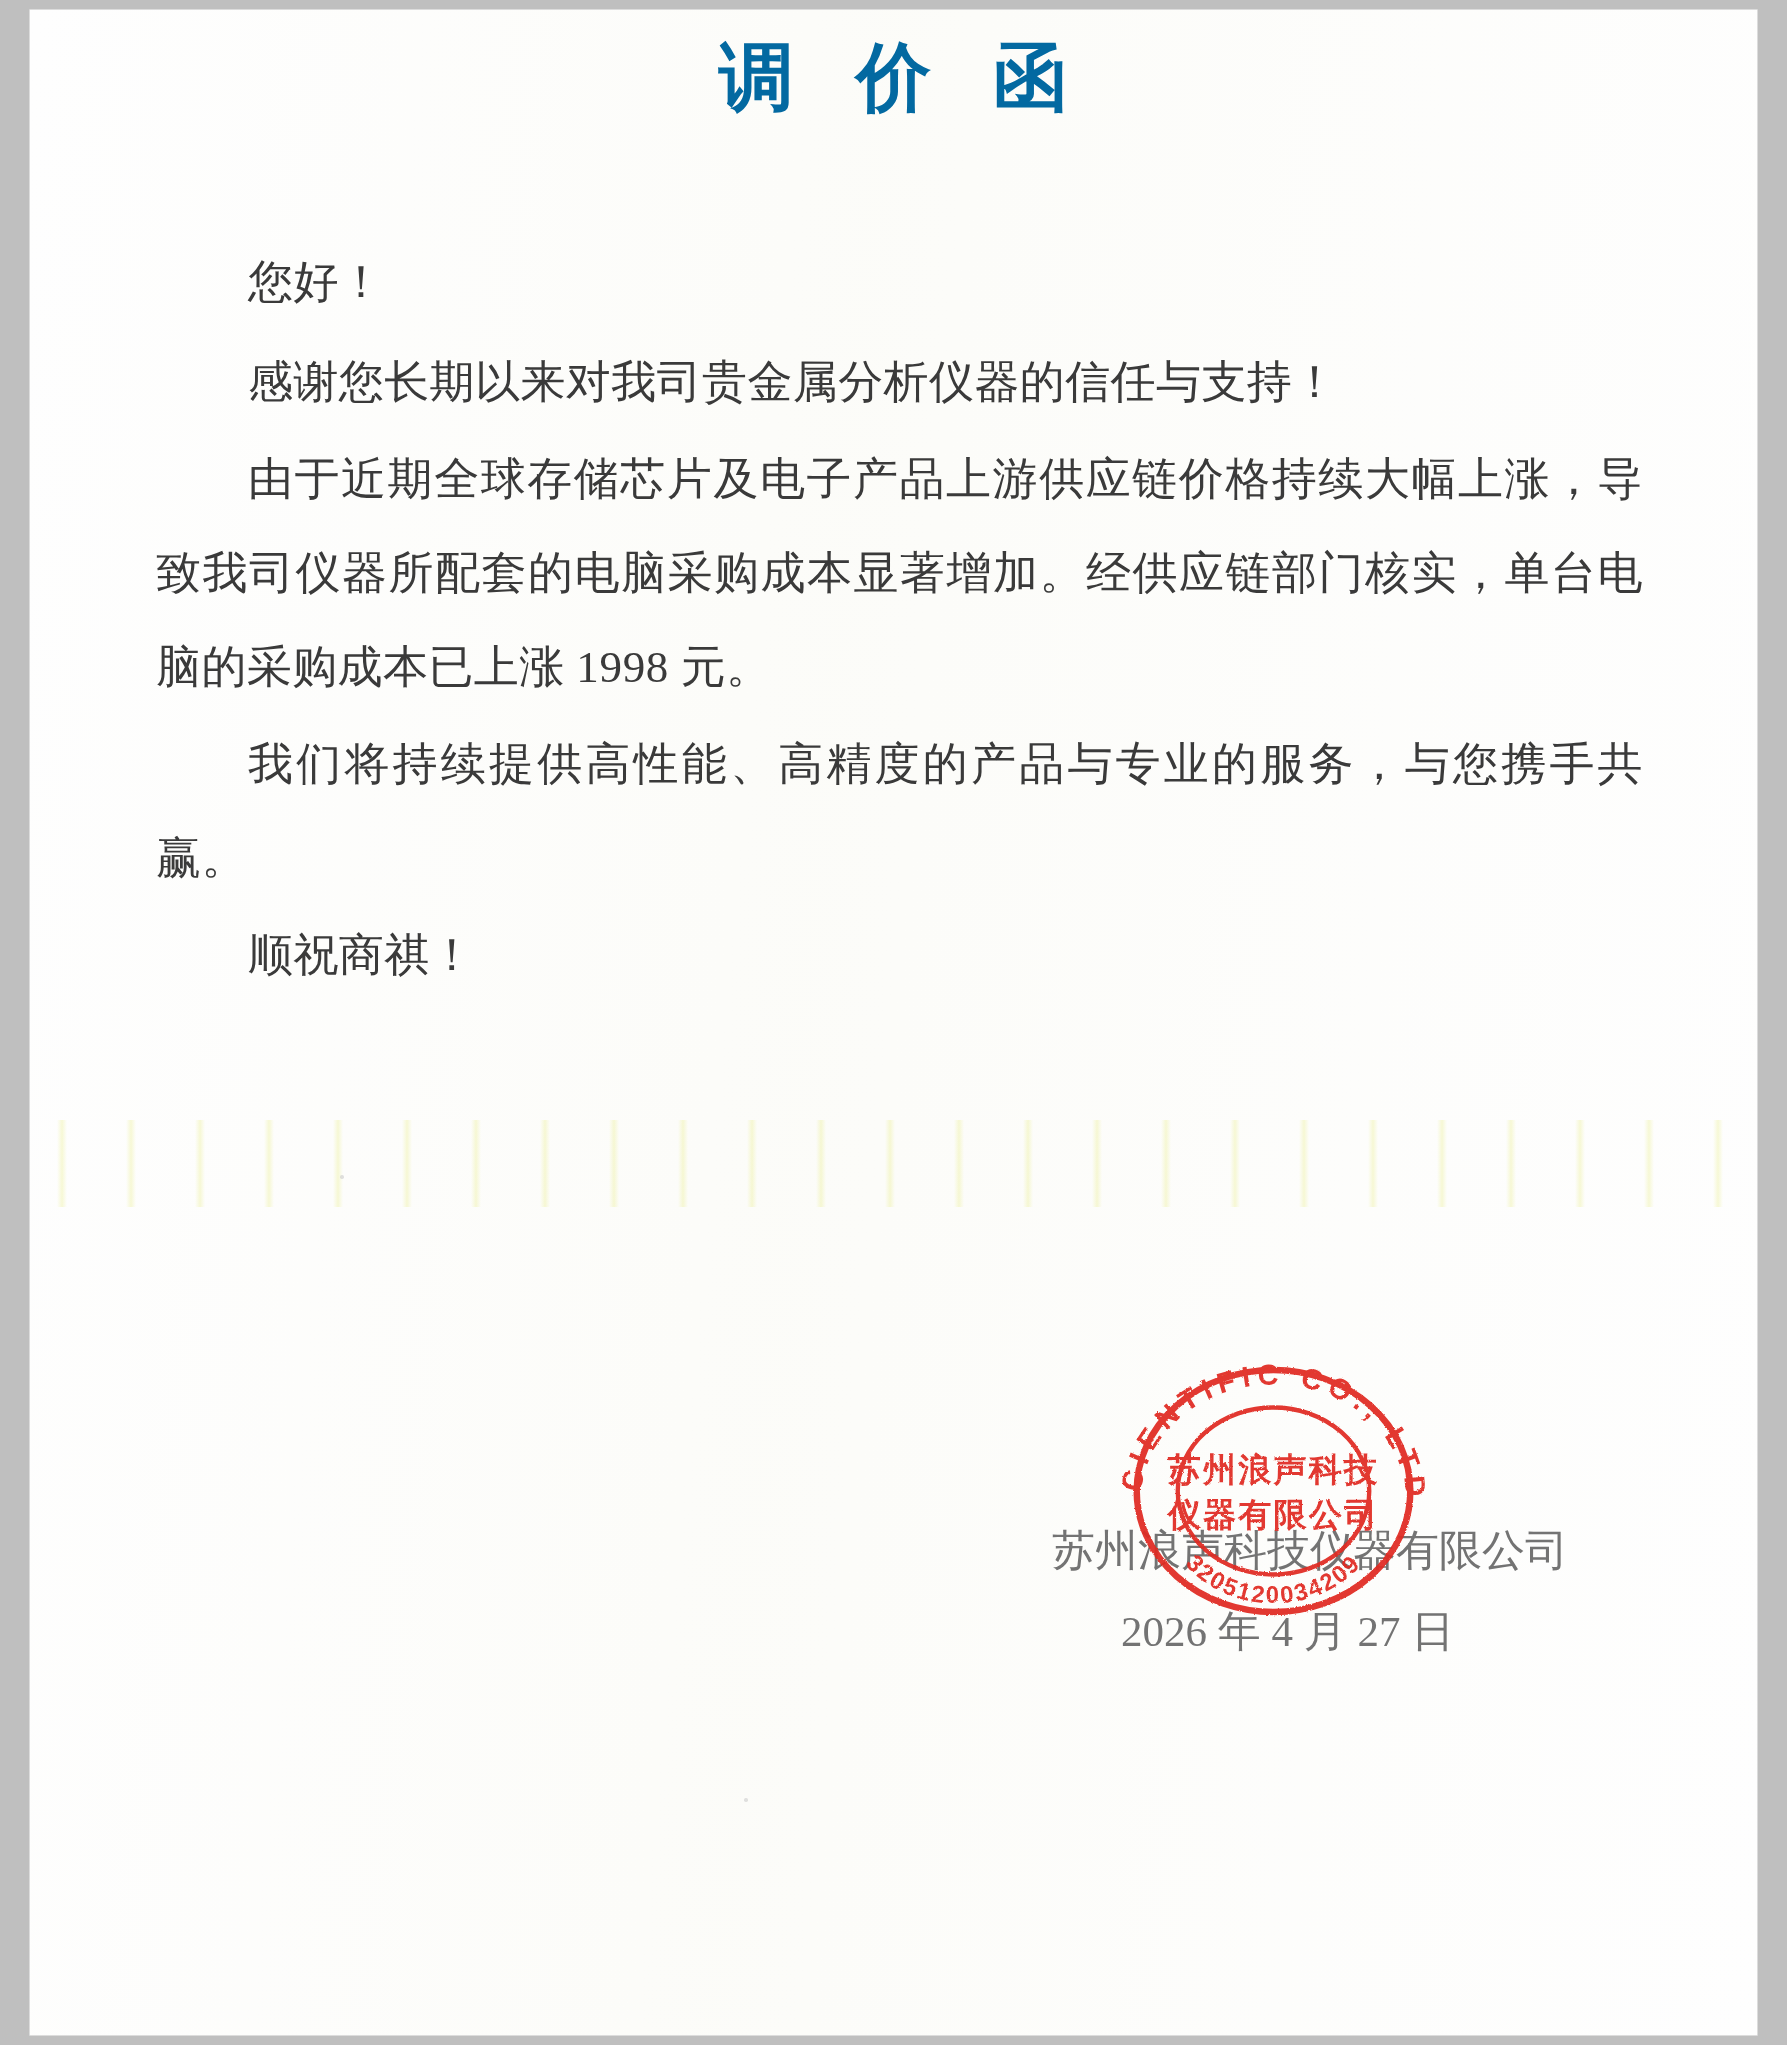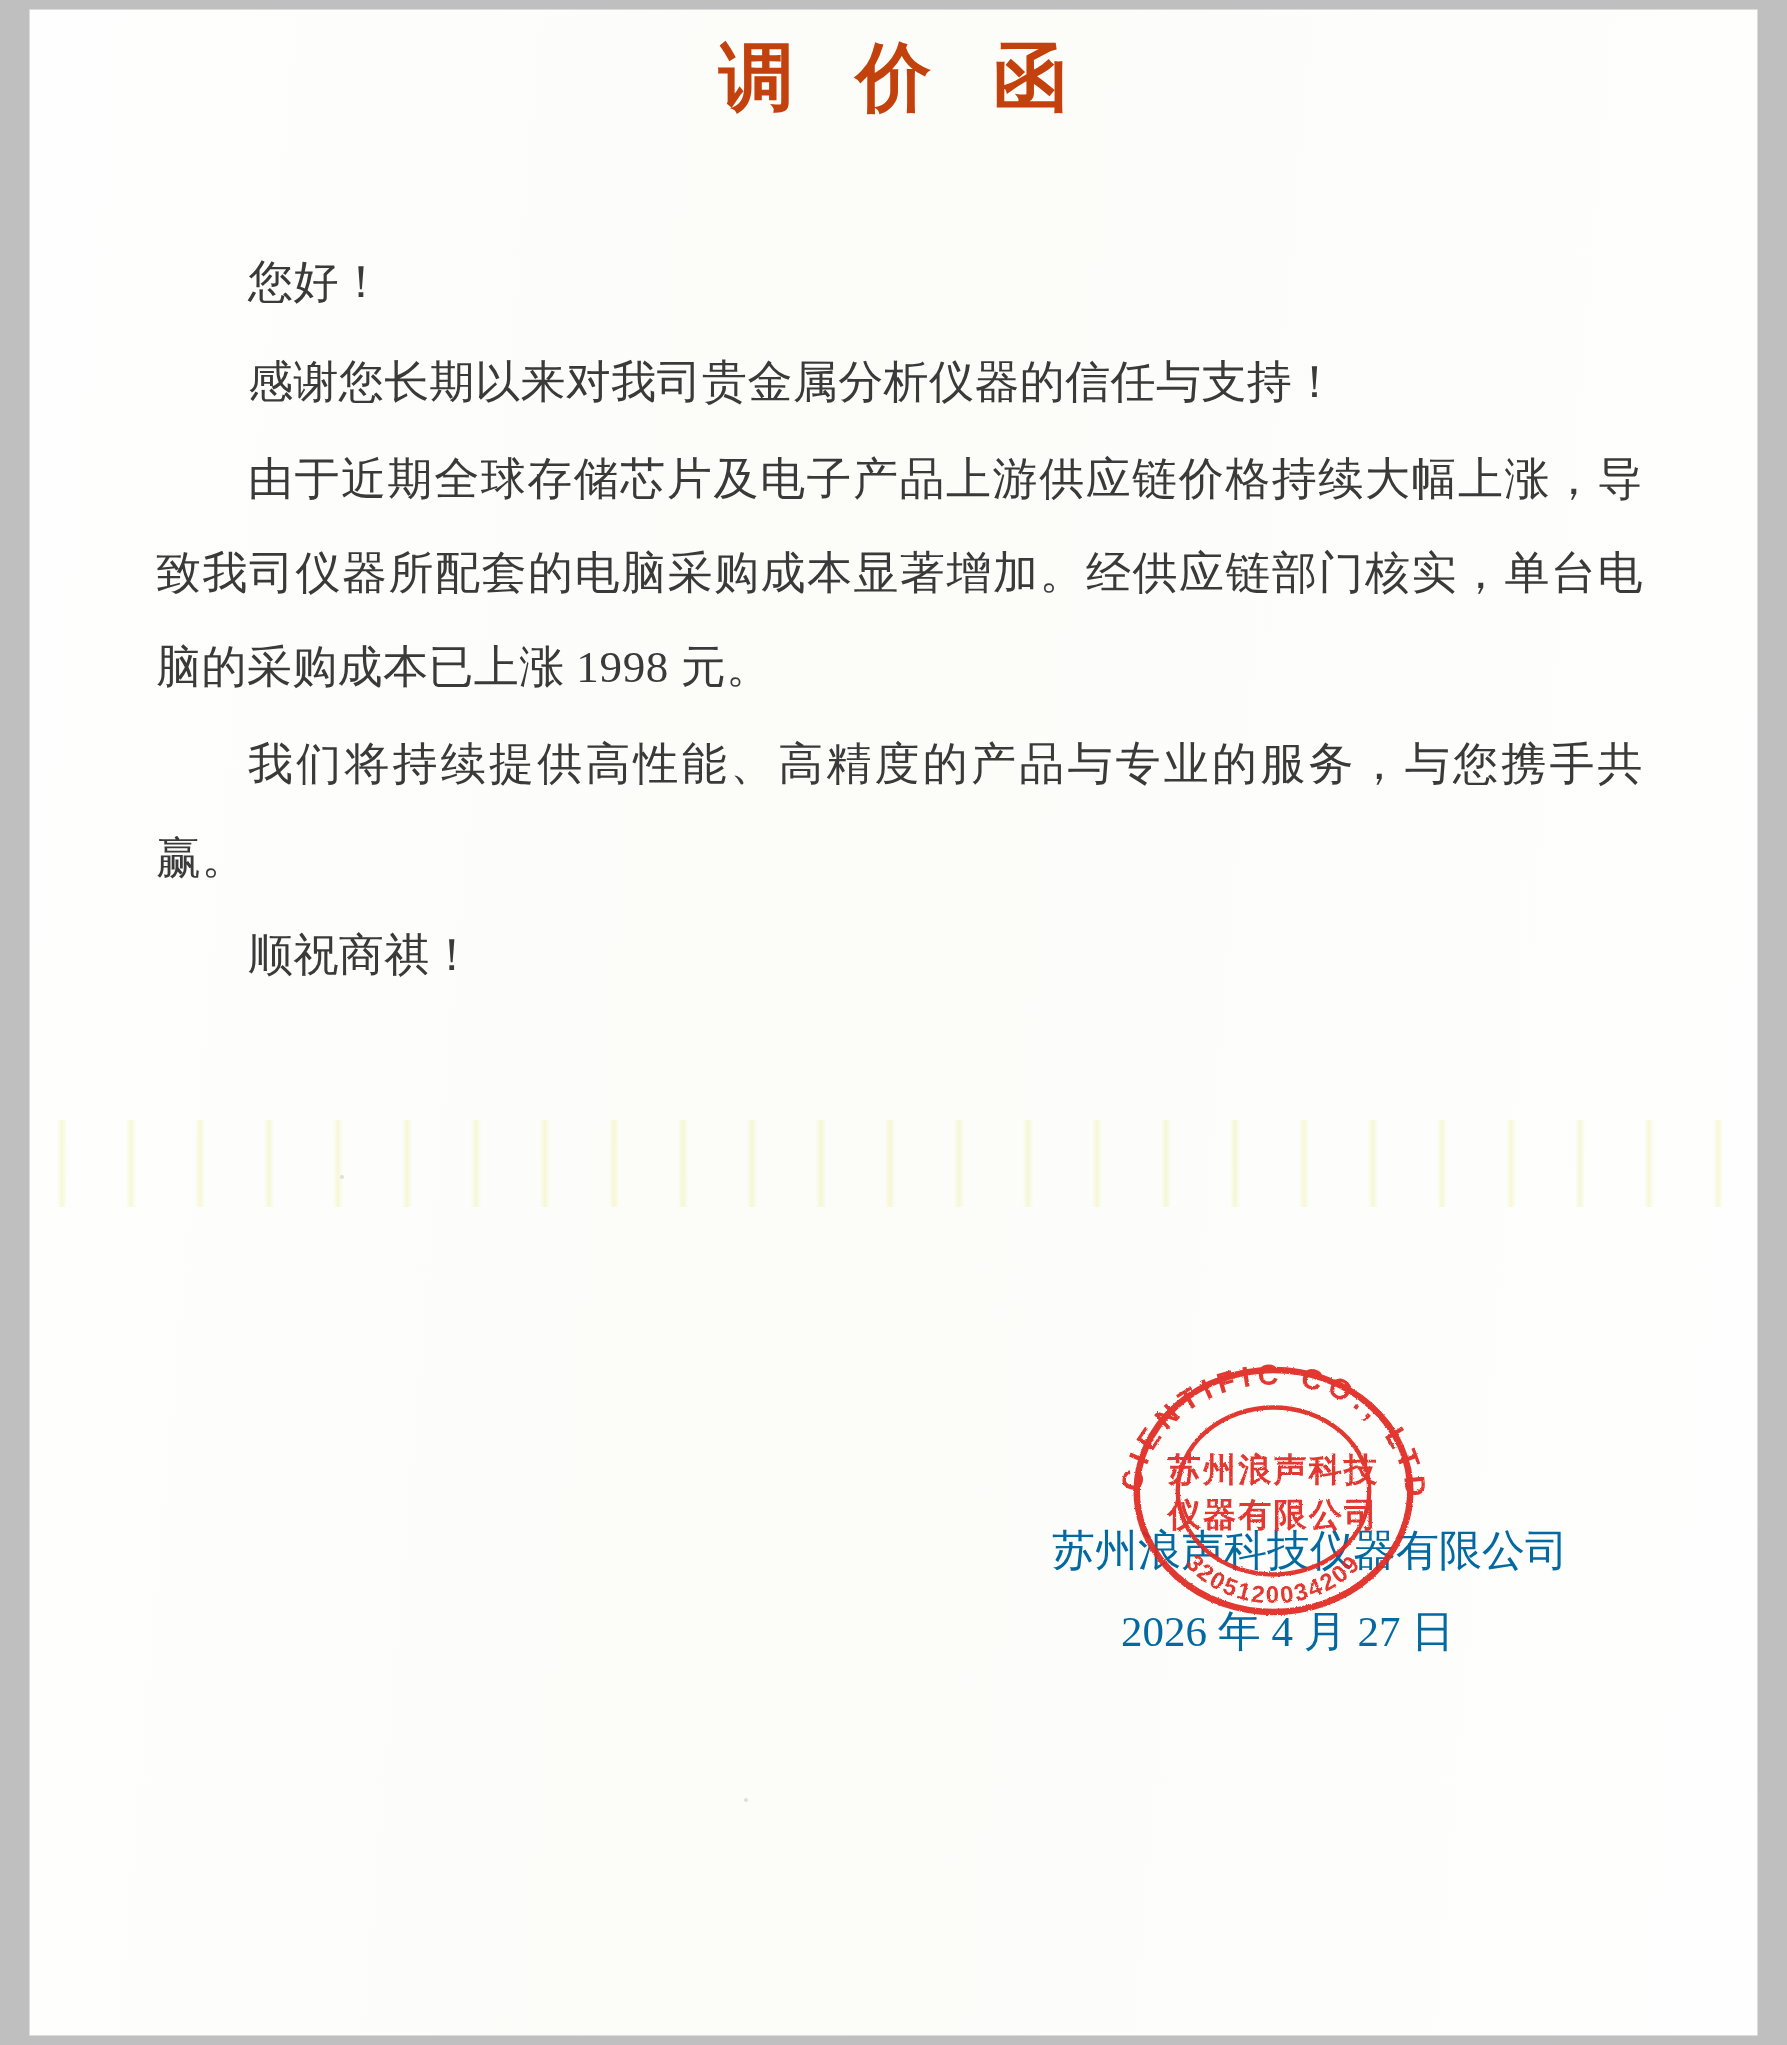--- a/index.html
+++ b/index.html
@@ -63,21 +63,21 @@
   
   .doc-title {
     position: absolute;
     left: 0; right: 0;
     top: 27px;
     text-align: center;
     font-size: 75px;
     font-weight: 700;
     letter-spacing: 21.6px;
     text-indent: 21.6px;
-    color: #c2410c;
+    color: #0369a1;
     font-family: "Liberation Serif", "DejaVu Serif", serif;
     line-height: 1.1;
   }
 
   
   .body-text {
     position: absolute;
     left: 123px;
     top: 180px;
     width: 1493px;
@@ -101,21 +101,21 @@
     color: #2a2a2a;
   }
   .num { letter-spacing: 0.7px; }
 
   
   .sign-block {
     position: absolute;
     right: 189px;
     top: 1500px;
     text-align: left;
-    color: #0369a1;
+    color: #737373;
     font-size: 43px;
     line-height: 81px;
     font-family: "Liberation Serif", "DejaVu Serif", serif;
     white-space: nowrap;
   }
   .sign-company { display: block; }
   .sign-date { display: block; margin-left: 69px; font-family: Liberation Serif, serif; }
 
   
   .seal {

